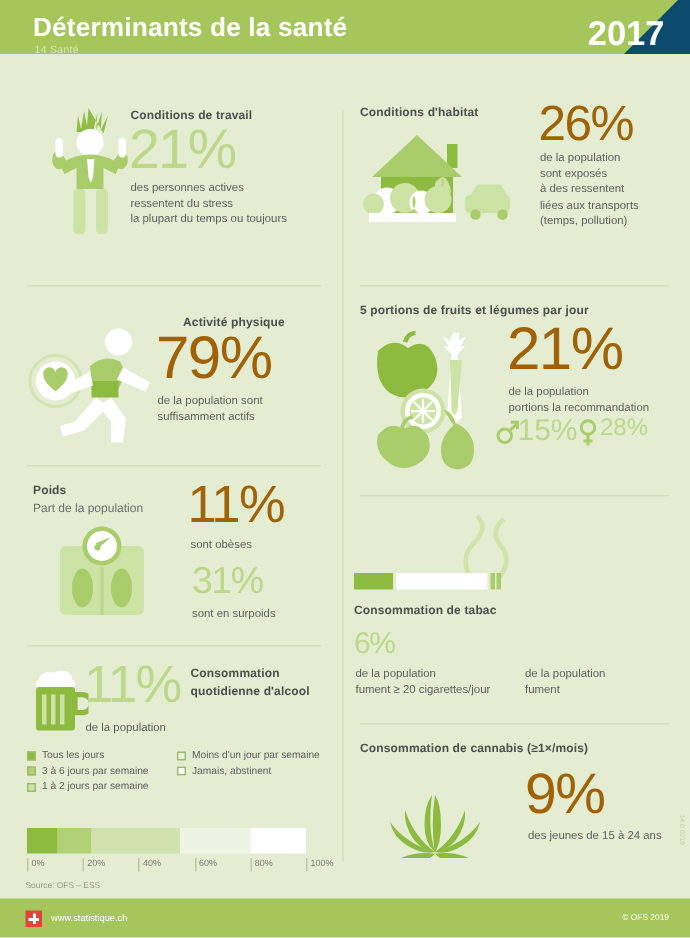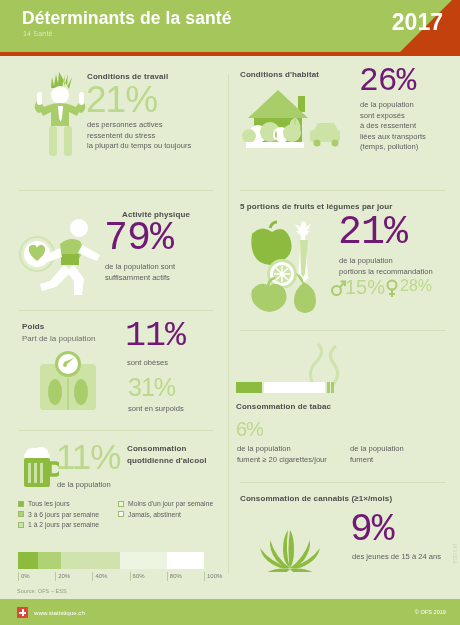--- a/index.html
+++ b/index.html
@@ -5,21 +5,21 @@
   * { box-sizing: border-box; margin: 0; padding: 0; }
   html, body {
     width: 460px; height: 625px;
     font-family: "Liberation Sans", sans-serif;
     background: #e4edd2;
     overflow: hidden;
   }
   .page { position: relative; width: 460px; height: 625px; background: #e4edd2; }
 
   
-  .header { position: relative; height: 56px; width: 100%; background: #c2410c; overflow: hidden; }
+  .header { position: relative; height: 36px; width: 100%; background: #0c4a6e; overflow: hidden; }
   .header-band {
     position: absolute; left: 0; top: 0; height: 52px; width: 400px;
     background: #a5c65a;
   }
   .header-band::after {
     content: ""; position: absolute; right: -52px; top: 0;
     width: 0; height: 0;
     border-top: 52px solid #a5c65a;
     border-right: 52px solid transparent;
   }
@@ -44,21 +44,21 @@
   .vdiv { position: absolute; left: 228px; top: 22px; width: 1px; height: 500px; background: #d4e0bc; }
 
   .sect { position: absolute; left: 0; width: 100%; }
   .hdiv { position: absolute; height: 1px; background: #d4e0bc; }
 
   .label { font-size: 8px; font-weight: bold; color: #4d4d4d; letter-spacing: .1px; }
   .sublabel { font-size: 8px; color: #6d6d6d; }
   .desc { font-size: 7.6px; color: #5d5d5d; line-height: 10.5px; text-align: center; }
 
   .big { font-weight: 300; line-height: .95; letter-spacing: -1px; }
-  .big-dark  { color: #701a75; font-family: Liberation Mono, monospace; }
+  .big-dark  { color: #a16207; }
   .big-light { color: #bcd88a; }
 
   .icon-dark   { fill: #8cbb3f; }
   .icon-mid    { fill: #a9cd6b; }
   .icon-light  { fill: #cde3a6; }
   .icon-white  { fill: #ffffff; }
 
   
   .legend { position: absolute; font-size: 6.8px; color: #5d5d5d; }
   .legend-row { display: flex; align-items: center; margin-bottom: 3.5px; }

